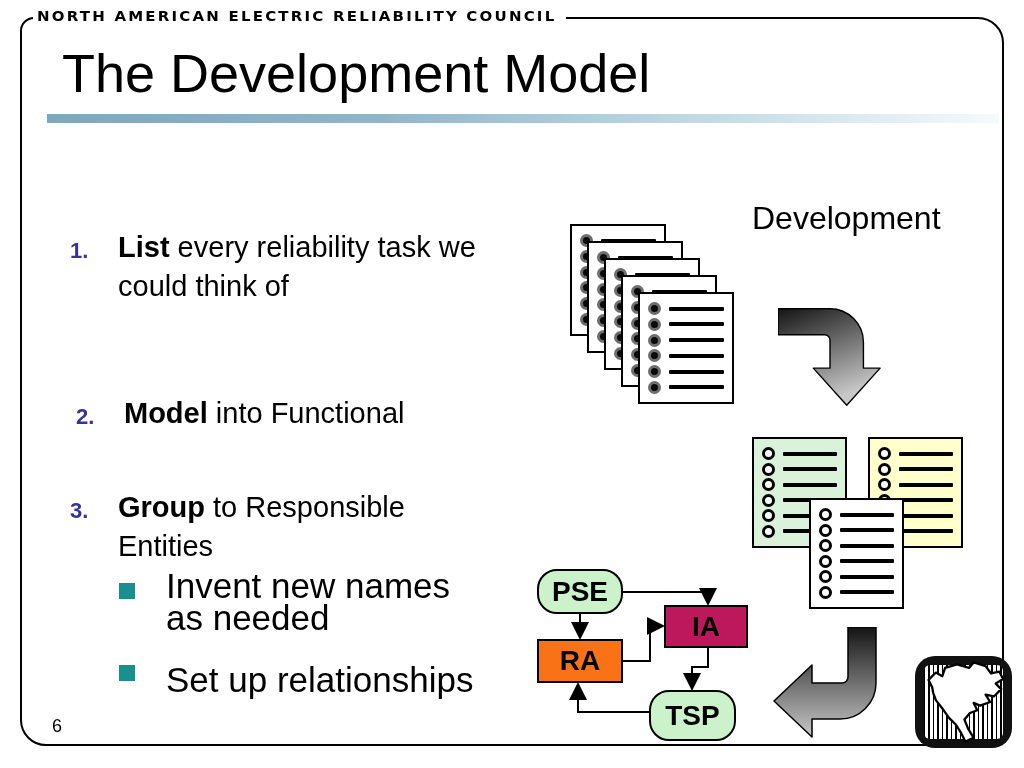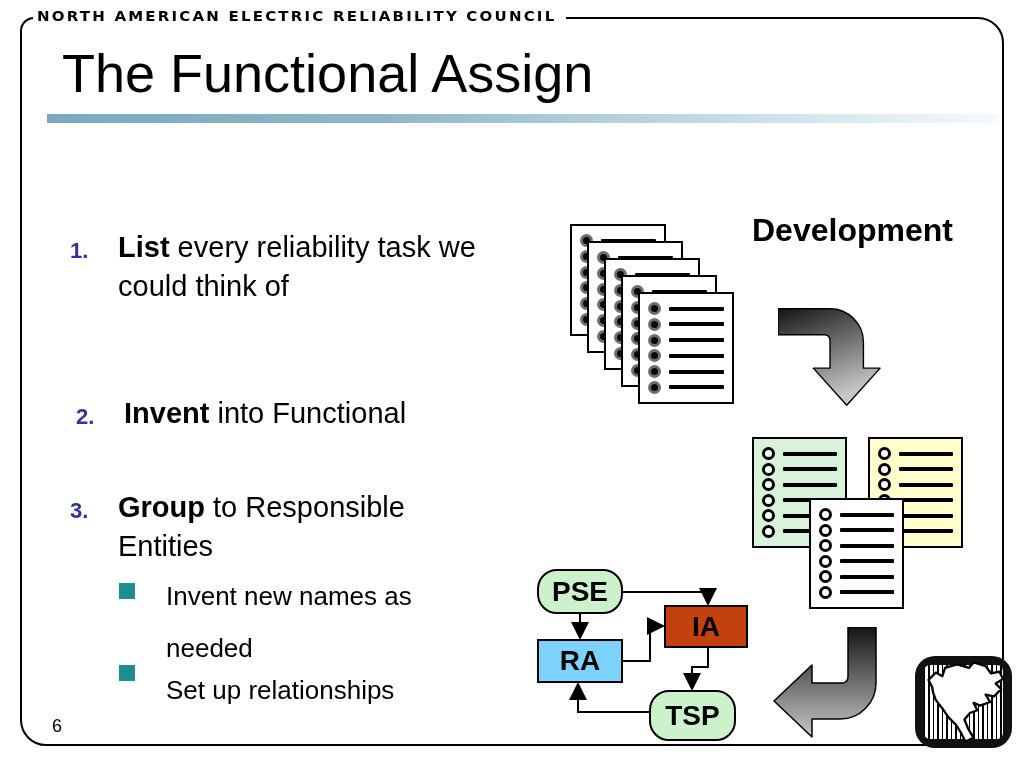--- a/index.html
+++ b/index.html
@@ -32,78 +32,78 @@
     position:absolute;font-weight:bold;font-size:22px;color:#333399;z-index:2;
   }
   .step-text{
     position:absolute;font-size:29px;line-height:39px;z-index:2;
   }
   .step-text .b{font-weight:bold;}
   .sub-square{
     position:absolute;width:16px;height:16px;background:#1a8f8f;z-index:2;
   }
   .sub-text{
-    position:absolute;font-size:26px;line-height:52px;width:300px;z-index:2;
+    position:absolute;font-size:35px;line-height:32px;width:300px;z-index:2;
   }
   .dev-label{
-    position:absolute;left:752px;top:212px;font-size:32px;font-weight:bold;z-index:2;
+    position:absolute;left:752px;top:200px;font-size:32px;font-weight:normal;z-index:2;
   }
   
   .doc{
     position:absolute;width:96px;height:112px;background:#fff;border:2px solid #000;
     box-sizing:border-box;padding:8px 8px;display:flex;flex-direction:column;
     justify-content:space-between;
   }
   .doc-row{display:flex;align-items:center;height:13px;}
   .doc-bullet{
     width:7px;height:7px;border-radius:50%;flex:none;margin-right:8px;
     border:3px solid #000;background:#fff;
   }
   .doc.filled .doc-bullet{border:3px solid #6e6e6e;background:#0a0a0a;}
   .doc-line{height:4px;background:#000;flex:1;border-radius:1px;}
   .doc.green{background:#d9f2d9;}
   .doc.yellow{background:#ffffcc;}
   
   .flow-node{
     position:absolute;border:2px solid #000;box-sizing:border-box;z-index:3;
     display:flex;align-items:center;justify-content:center;
-    font-weight:bold;font-size:28px;background:#c2410c;
+    font-weight:bold;font-size:28px;background:#be185d;
   }
   .node-green{background:#ccf2cc;border-radius:20px;}
-  .node-yellow{background:#7dd3fc;}
+  .node-yellow{background:#f97316;}
   .flow-arrows{position:absolute;left:525px;top:562px;z-index:2;}
   .big-arrow{position:absolute;z-index:1;}
   
   .nerc-logo{
     position:absolute;left:915px;top:656px;width:97px;height:92px;
     background:#111;border-radius:20px;z-index:4;
   }
   .nerc-stripes{
     position:absolute;left:9px;top:9px;right:9px;bottom:9px;border-radius:6px;
     background:repeating-linear-gradient(90deg,#000 0px,#000 1.5px,#fff 1.5px,#fff 4.5px);
   }
   .nerc-map{position:absolute;left:0;top:0;width:100%;height:100%;}
   .page-num{position:absolute;left:52px;top:716px;font-size:18px;z-index:2;}
 </style>
 </head>
 <body>
 
 <div class="frame"></div>
 <div class="wordmark">NORTH AMERICAN ELECTRIC RELIABILITY COUNCIL</div>
-<div class="title">The Functional Assign</div>
+<div class="title">The Development Model</div>
 <div class="grad-bar"></div>
 
 <div class="step-num" style="left:70px;top:238px;">1.</div>
 <div class="step-text" style="left:118px;top:228px;width:395px;">
   <span class="b">List</span><span> every reliability task we could think of</span>
 </div>
 
 <div class="step-num" style="left:76px;top:404px;">2.</div>
 <div class="step-text" style="left:124px;top:394px;width:420px;">
-  <span class="b">Invent</span><span> into Functional</span>
+  <span class="b">Model</span><span> into Functional</span>
 </div>
 
 <div class="step-num" style="left:70px;top:498px;">3.</div>
 <div class="step-text" style="left:118px;top:488px;width:355px;">
   <span class="b">Group</span><span> to Responsible Entities</span>
 </div>
 
 <div class="sub-square" style="left:119px;top:583px;"></div>
 <div class="sub-text" style="left:166px;top:570px;">Invent new names as needed</div>
 

